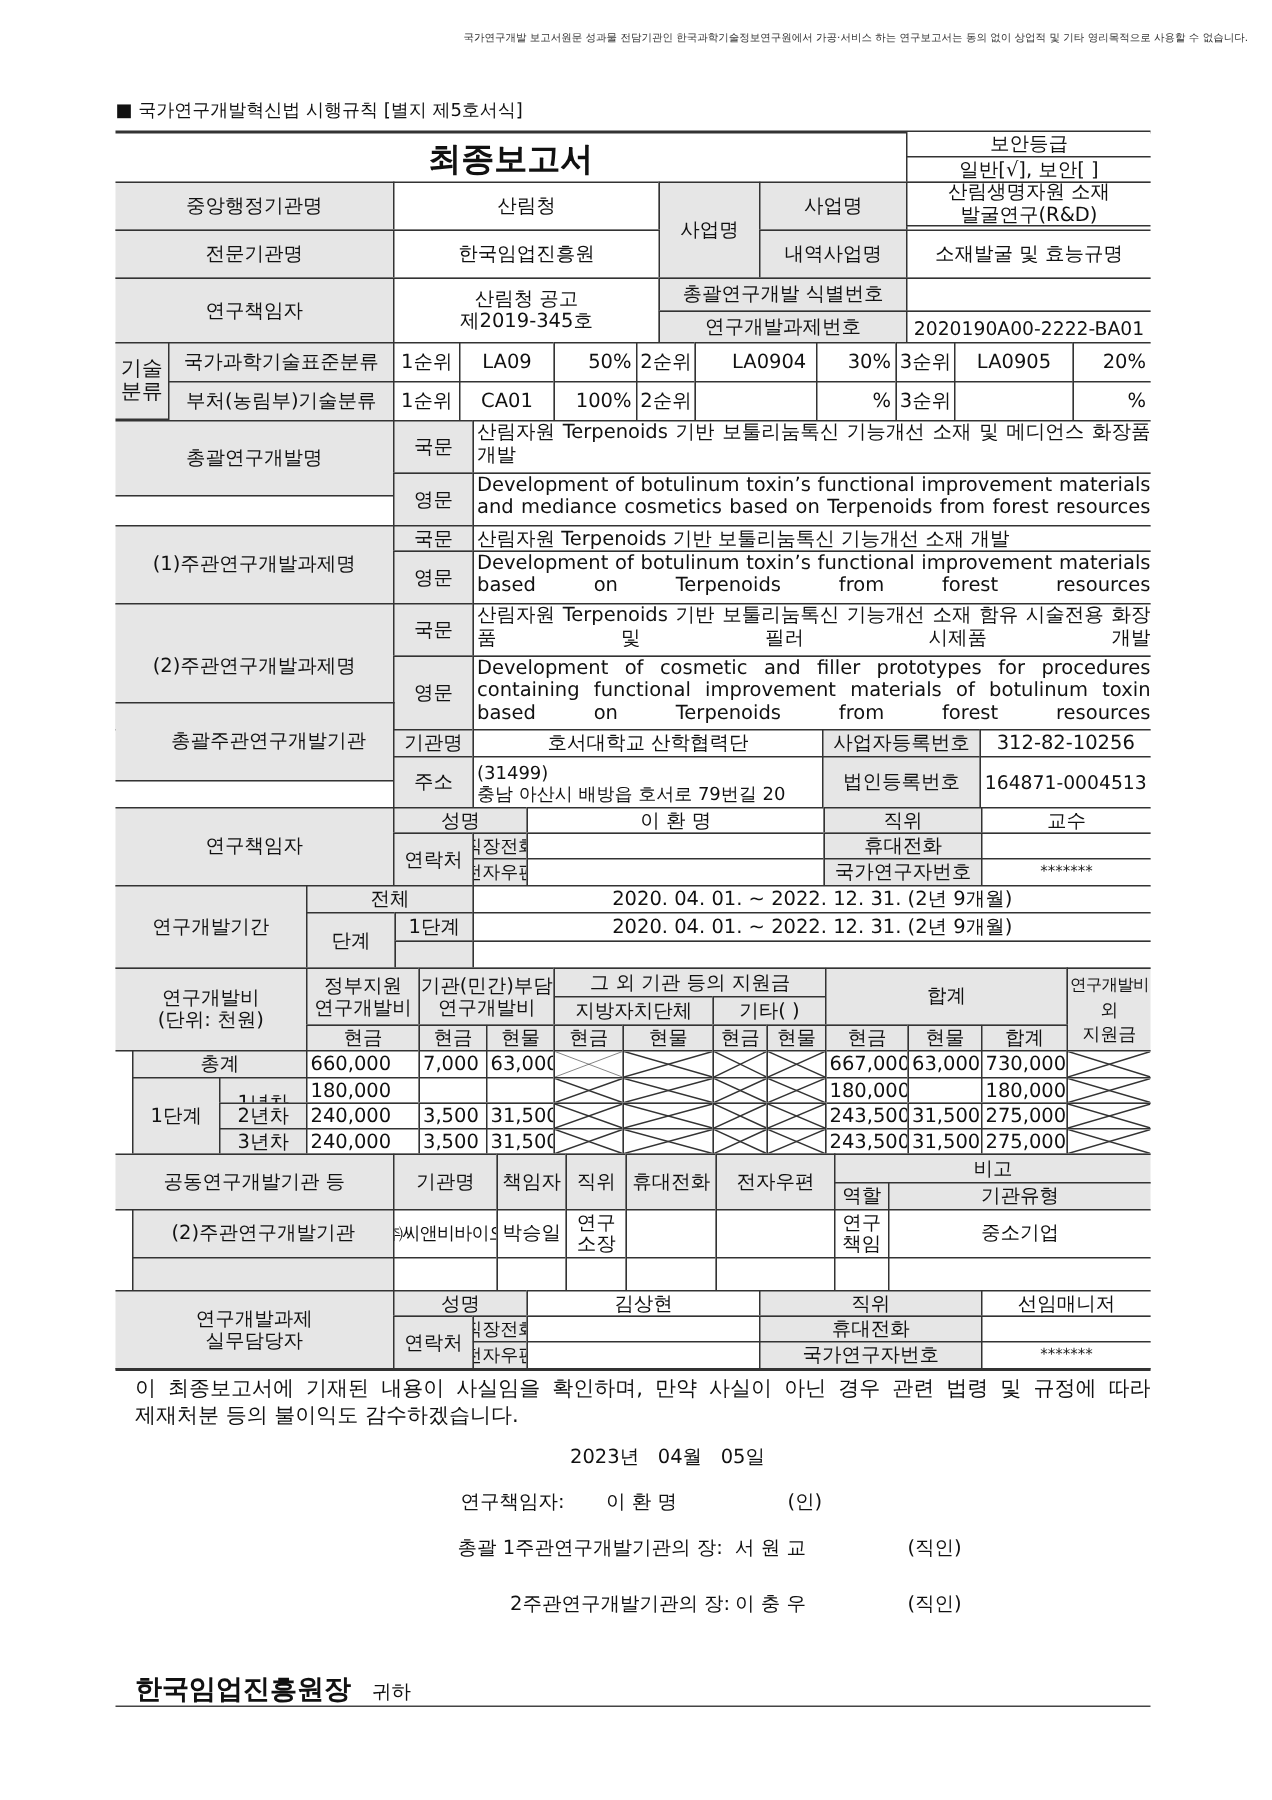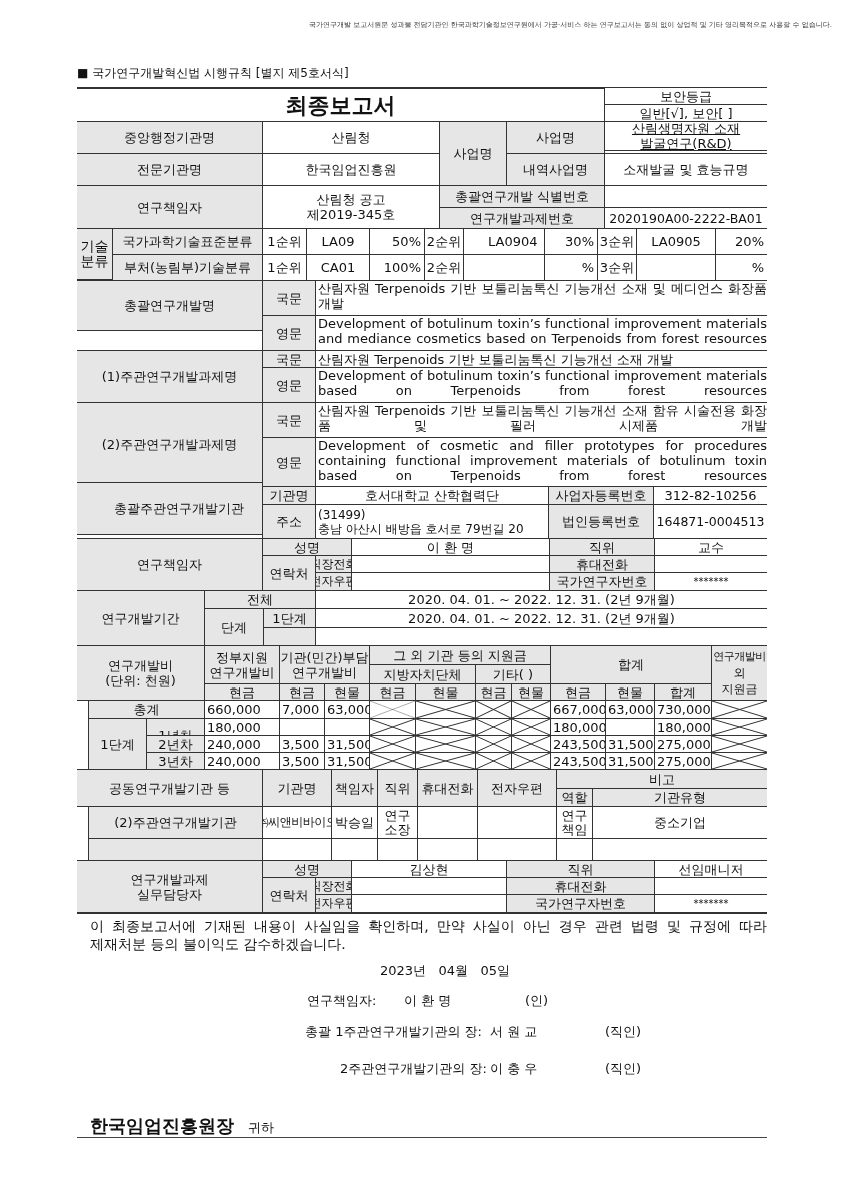--- a/index.html
+++ b/index.html
@@ -27,21 +27,21 @@
 
 <div class="thickline" style="left:77px;top:87px;width:690px;"></div>
 <div class="abs" style="left:77px;top:89px;width:527px;height:33px;display:flex;align-items:center;justify-content:center;font-size:22px;font-weight:bold;">최종보고서</div>
 <div class="c" style="left:604px;top:88px;width:163px;height:17px;border-right:none;border-top:none;">보안등급</div>
 <div class="c" style="left:604px;top:104px;width:163px;height:18px;border-right:none;">일반[√], 보안[   ]</div>
 
 <div class="c g" style="left:77px;top:121px;width:186px;height:33px;border-left:none;">중앙행정기관명</div>
 <div class="c" style="left:262px;top:121px;width:178px;height:33px;">산림청</div>
 <div class="c g" style="left:439px;top:121px;width:68px;height:65px;">사업명</div>
 <div class="c g" style="left:506px;top:121px;width:99px;height:33px;">사업명</div>
-<div class="c stack" style="left:604px;top:121px;width:163px;height:30px;border-right:none;text-decoration:underline;">
+<div class="c stack" style="left:604px;top:121px;width:163px;height:30px;border-right:none;">
   <span>산림생명자원 소재</span>
   <span>발굴연구(R&amp;D)</span>
 </div>
 
 <div class="c g" style="left:77px;top:153px;width:186px;height:33px;border-left:none;">전문기관명</div>
 <div class="c" style="left:262px;top:153px;width:178px;height:33px;">한국임업진흥원</div>
 <div class="c g" style="left:506px;top:153px;width:99px;height:33px;">내역사업명</div>
 <div class="c" style="left:604px;top:153px;width:163px;height:33px;border-right:none;">소재발굴 및 효능규명</div>
 
 <div class="c g" style="left:77px;top:185px;width:186px;height:44px;border-left:none;">연구책임자</div>
@@ -91,21 +91,21 @@
 <div class="c l" style="left:315px;top:350px;width:452px;height:18px;border-right:none;">산림자원 Terpenoids 기반 보툴리눔톡신 기능개선 소재 개발</div>
 <div class="c g" style="left:262px;top:367px;width:54px;height:36px;">영문</div>
 <div class="c l wrap just" style="left:315px;top:367px;width:452px;height:36px;border-right:none;align-items:flex-start;">Development of botulinum toxin’s functional improvement materials based on Terpenoids from forest resources</div>
 
 <div class="c g" style="left:77px;top:402px;width:186px;height:85px;border-left:none;">(2)주관연구개발과제명</div>
 <div class="c g" style="left:262px;top:402px;width:54px;height:36px;">국문</div>
 <div class="c l wrap just" style="left:315px;top:402px;width:452px;height:36px;border-right:none;align-items:flex-start;">산림자원 Terpenoids 기반 보툴리눔톡신 기능개선 소재 함유 시술전용 화장품 및 필러 시제품 개발</div>
 <div class="c g" style="left:262px;top:437px;width:54px;height:50px;">영문</div>
 <div class="c l wrap just" style="left:315px;top:437px;width:452px;height:50px;border-right:none;align-items:flex-start;">Development of cosmetic and filler prototypes for procedures containing functional improvement materials of botulinum toxin based on Terpenoids from forest resources</div>
 
-<div class="c g" style="left:77px;top:482px;width:186px;height:53px;border-left:none;padding-left:19px;">총괄주관연구개발기관</div>
+<div class="c g" style="left:77px;top:468px;width:186px;height:53px;border-left:none;padding-left:19px;">총괄주관연구개발기관</div>
 <div class="c g" style="left:262px;top:486px;width:54px;height:19px;">기관명</div>
 <div class="c" style="left:315px;top:486px;width:234px;height:19px;">호서대학교 산학협력단</div>
 <div class="c g" style="left:548px;top:486px;width:106px;height:19px;">사업자등록번호</div>
 <div class="c" style="left:653px;top:486px;width:114px;height:19px;border-right:none;">312-82-10256</div>
 <div class="c g" style="left:262px;top:504px;width:54px;height:35px;">주소</div>
 <div class="c stack" style="left:315px;top:504px;width:234px;height:35px;align-items:flex-start;padding-left:2px;font-size:12px;line-height:14px;">
   <span>(31499)</span>
   <span>충남 아산시 배방읍 호서로 79번길 20</span>
 </div>
 <div class="c g" style="left:548px;top:504px;width:106px;height:35px;">법인등록번호</div>

